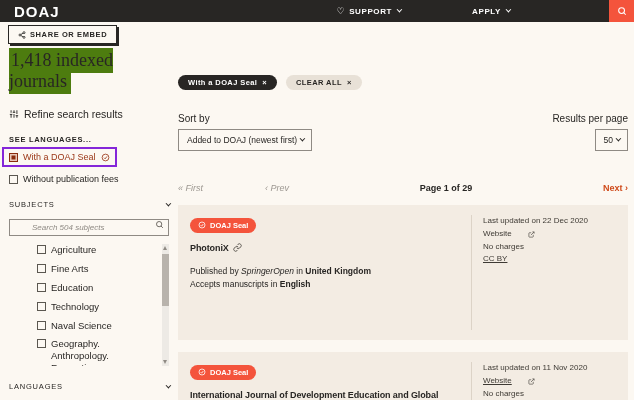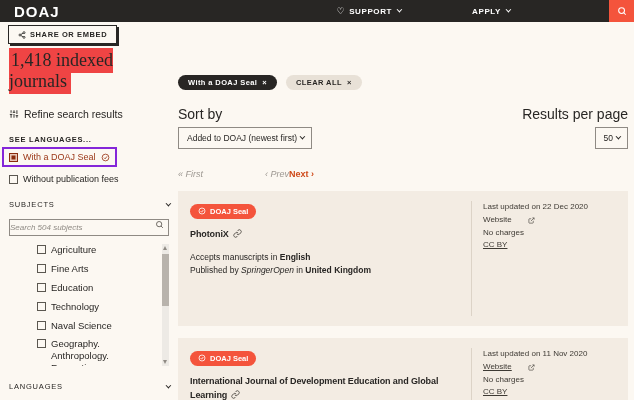--- a/index.html
+++ b/index.html
@@ -27,58 +27,58 @@
     position:absolute; top:25px; left:8px;
     display:flex; align-items:center; gap:4px;
     background:#fcf8f2; border:1px solid #282624; box-shadow:2px 2px 0 #282624;
     font-size:7.5px; font-weight:bold; letter-spacing:.6px; padding:4px 9px; cursor:pointer;
     color:#282624;
   }
 
   
   .sidebar { position:absolute; top:50px; left:9px; width:160px; }
   .results-heading { font-family:"Liberation Serif", serif; font-size:18px; font-weight:400; }
-  .results-heading span { background:#ef4444; padding:2px 4px 3px 2px; }
+  .results-heading span { background:#4d7c0f; padding:2px 4px 3px 2px; }
   .refine { margin-top:16px; display:flex; align-items:center; gap:5px; font-size:10.5px; }
   .facet-label { margin-top:15px; font-size:7.5px; font-weight:bold; letter-spacing:.7px; }
   .cb-row { display:flex; align-items:center; gap:5px; font-size:9px; margin-top:7px; }
   .cb { width:9px; height:9px; border:1px solid #5b5750; background:transparent; flex:none; }
   .cb.checked { background:#8a2c0e; border:1px solid #8a2c0e; box-shadow:inset 0 0 0 1.5px #e8c7b8; }
   .annotation { border:2px solid #8426d9; display:inline-flex; align-items:center; gap:5px; padding:3px 5px; margin:3px 0 0 -7px; }
   .annotation .seal-text { color:#9a3617; font-size:9px; }
   .sec-row { margin-top:16px; display:flex; align-items:center; justify-content:space-between; font-size:7.5px; font-weight:normal; letter-spacing:.8px; cursor:pointer; }
   .sec-row .chev { border-color:#282624; }
   .subj-search { position:relative; margin-top:7px; }
   .subj-search input {
     width:100%; height:17px; border:1px solid #8f8a84; background:transparent;
-    font-size:8px; font-style:italic; padding:0 18px 0 0; color:#282624;
+    font-size:8px; font-style:italic; padding:0 18px 0 22px; color:#282624;
     font-family:"Liberation Sans", sans-serif;
   }
   .subj-search input::placeholder { color:#8f8a84; }
   .subj-search .mag { position:absolute; right:5px; top:4px; }
   .subj-list { position:relative; margin-top:8px; height:122px; overflow:hidden; padding-right:14px; }
   .subj-item { display:flex; align-items:flex-start; gap:5px; font-size:9.5px; margin-bottom:7px; line-height:1.25;padding-left:28px; }
   .subj-item .cb { margin-top:1px; }
   .scrollbar { position:absolute; right:0; top:0; bottom:0; width:7px; background:#edeae5; }
   .scroll-thumb { position:absolute; top:10px; left:0; width:7px; height:52px; background:#b8b3ac; }
   .scroll-up, .scroll-down { position:absolute; left:1px; width:0; height:0; border-left:2.5px solid transparent; border-right:2.5px solid transparent; }
   .scroll-up { top:2px; border-bottom:4px solid #8f8a84; }
   .scroll-down { bottom:2px; border-top:4px solid #8f8a84; }
 
   
   .main { position:absolute; top:75px; left:178px; width:450px; }
   .chips { display:flex; gap:9px; }
   .chip { display:inline-flex; align-items:center; gap:5px; border-radius:10px; padding:3px 10px; font-size:7.5px; font-weight:bold; letter-spacing:.4px; cursor:pointer; }
   .chip.active { background:#282624; color:#fff; }
   .chip.clear { background:#e8e1d7; color:#282624; }
-  .controls { display:flex; justify-content:space-between; margin-top:16px; font-size:14px; }
+  .controls { display:flex; justify-content:space-between; margin-top:23px; font-size:10px; }
   .selects { display:flex; justify-content:space-between; margin-top:5px; align-items:center; }
   .sel { border:1px solid #8f8a84; padding:5px 8px; font-size:8.5px; display:flex; align-items:center; gap:2px; cursor:pointer; background:transparent; }
   .sel .chev { border-color:#282624; }
-  .pagination { display:flex; align-items:center; margin-top:20px; font-size:9px; }
+  .pagination { display:flex; align-items:center; margin-top:32px; font-size:9px; }
   .pg-muted { color:#9d9892; font-style:italic; }
   .pg-prev { margin-left:62px; }
   .pg-current { flex:1; text-align:center; font-weight:bold; }
   .pg-next { color:#cf4a1a; font-weight:bold; cursor:pointer; }
 
   .card { background:#f3ece3; margin-top:12px; padding:10px 12px; display:flex; }
   .card-main { width:281px; flex:none; }
   .card-div { width:1px; background:#dcd3c7; margin-right:11px; }
   .card-side { flex:1; font-size:8px; line-height:1.6; color:#3e3a34; }
   .badge { display:inline-flex; align-items:center; gap:4px; background:#f4543c; color:#fff; border-radius:9px; padding:2.5px 8px 3px; font-size:7.5px; font-weight:bold; }
@@ -250,20 +250,21 @@
     </div>
     <div class="sel">
       <span>50</span>
       <span class="chev"></span>
     </div>
   </div>
 
   <div class="pagination">
     <span class="pg-muted">« First</span>
     <span class="pg-muted pg-prev">‹ Prev</span>
+    <span class="pg-current">Page 1 of 29</span>
     <span class="pg-next">Next ›</span>
   </div>
 
   <div class="card" style="min-height:135px;">
     <div class="card-main">
       <span class="badge">
         <span>
           <svg width="8" height="8" viewBox="0 0 24 24" fill="none" stroke="#fff" stroke-width="2.4">
               <circle cx="12" cy="12" r="9"></circle>
               <polyline points="8,12.5 11,15.5 16,9"></polyline>
@@ -272,28 +273,28 @@
         <span>DOAJ Seal</span>
       </span>
       <div class="jtitle">
         <span>PhotoniX</span><span class="link-icon"><svg width="9" height="9" viewBox="0 0 24 24" fill="none" stroke="currentColor" stroke-width="2.4">
               <path d="M10 13a5 5 0 0 0 7.54.54l3-3a5 5 0 0 0-7.07-7.07l-1.72 1.71"></path>
               <path d="M14 11a5 5 0 0 0-7.54-.54l-3 3a5 5 0 0 0 7.07 7.07l1.71-1.71"></path>
             </svg></span>
       </div>
       <div class="pub-block">
         <div>
-          <span>Accepts manuscripts in</span>
-          <b>English</b>
-        </div>
-        <div>
           <span>Published by</span>
           <i>SpringerOpen</i>
           <span>in</span>
           <b>United Kingdom</b>
+        </div>
+        <div>
+          <span>Accepts manuscripts in</span>
+          <b>English</b>
         </div>
       </div>
     </div>
     <div class="card-div"></div>
     <div class="card-side">
       <div>Last updated on 22 Dec 2020</div>
       <div><span class="side-link">
             <span>Website</span>
             <span class="ext">
               <svg width="7" height="7" viewBox="0 0 24 24" fill="none" stroke="currentColor" stroke-width="2.4">

